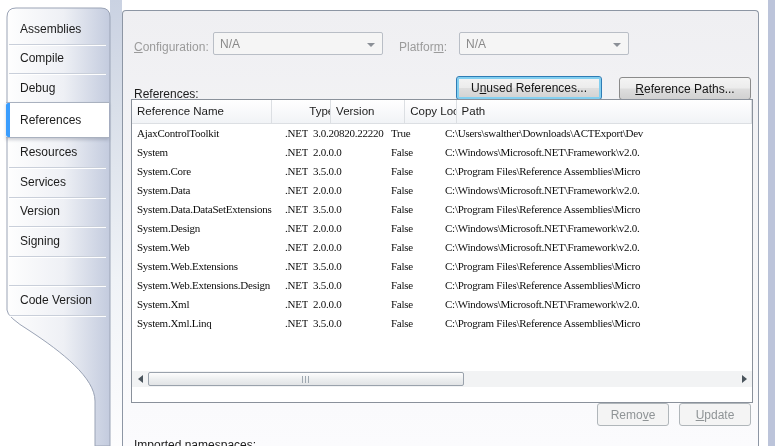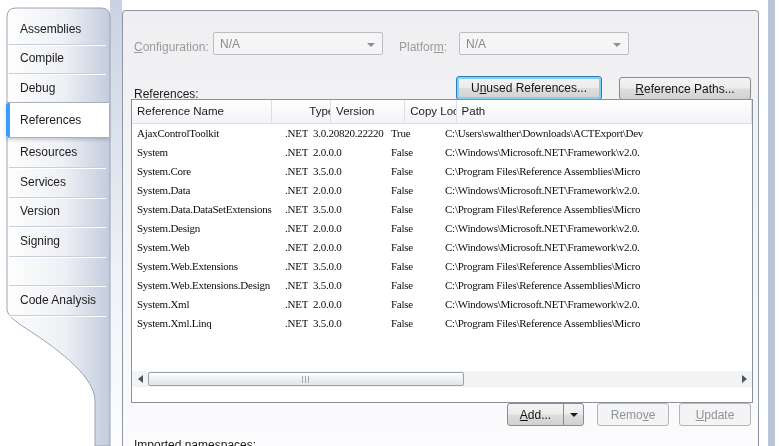--- a/index.html
+++ b/index.html
@@ -122,21 +122,21 @@
       <div class="tab" style="top: 167px; height: 29.5px;">
         <span class="tab-label">Services</span>
       </div>
       <div class="tab" style="top: 196.5px; height: 29.5px;">
         <span class="tab-label">Version</span>
       </div>
       <div class="tab" style="top: 226px; height: 29.5px;">
         <span class="tab-label">Signing</span>
       </div>
       <div class="tab" style="top: 285px; height: 29.5px;">
-        <span class="tab-label">Code Analysis</span>
+        <span class="tab-label">Code Version</span>
       </div>
       <div class="tab-divider" style="top: 43.5px;"></div>
       <div class="tab-divider" style="top: 73px;"></div>
       <div class="tab-divider" style="top: 167px;"></div>
       <div class="tab-divider" style="top: 196.5px;"></div>
       <div class="tab-divider" style="top: 226px;"></div>
       <div class="tab-divider" style="top: 255.5px;"></div>
       <div class="tab-divider" style="top: 285px;"></div>
       <div class="tab-divider" style="top: 314.5px;"></div>
     </div>
@@ -253,23 +253,19 @@
           <div class="thumb">
               <span class="grip"></span>
             </div>
         </div>
         <div class="sbtn">
             <span class="tri-r"></span>
           </div>
       </div>
     </div>
 
-    <div class="split" style="left:384px;top:392px;">
-      <button class="btn split-main"><span></span><span class="mn">A</span><span>dd...</span></button>
-      <button class="btn split-arrow"><span class="caret"></span></button>
-    </div>
     <button class="btn disabled" style="left:474px;top:392px;width:72px;height:23px;"><span>Remo</span><span class="mn">v</span><span>e</span></button>
     <button class="btn disabled" style="left:556px;top:392px;width:72px;height:23px;"><span></span><span class="mn">U</span><span>pdate</span></button>
 
     <span class="lbl" style="left:11px;top:427px;">Imported namespaces:</span>
   </div>
 
 </div>
 
 </body></html>

